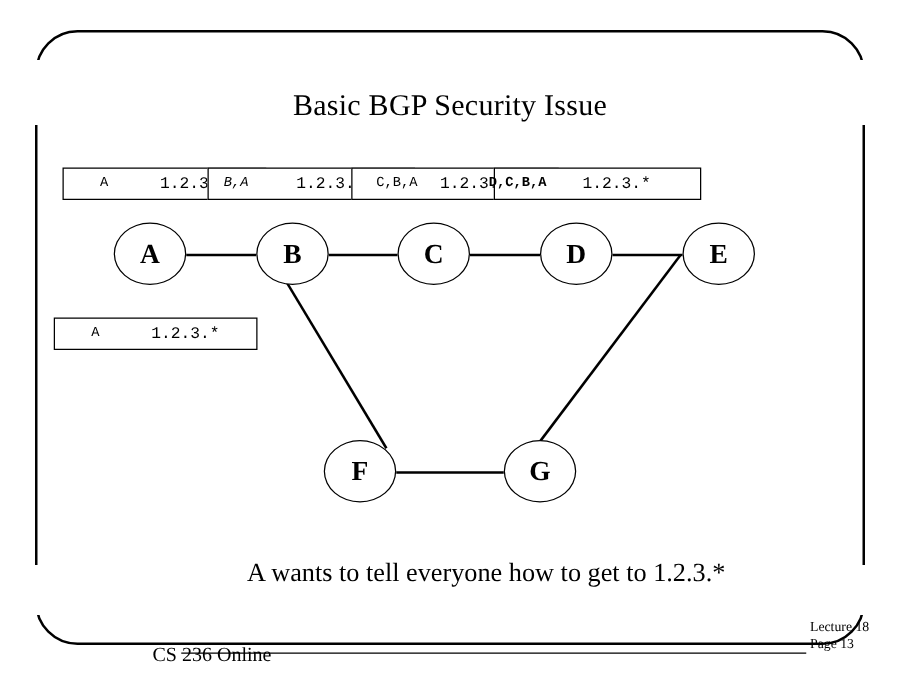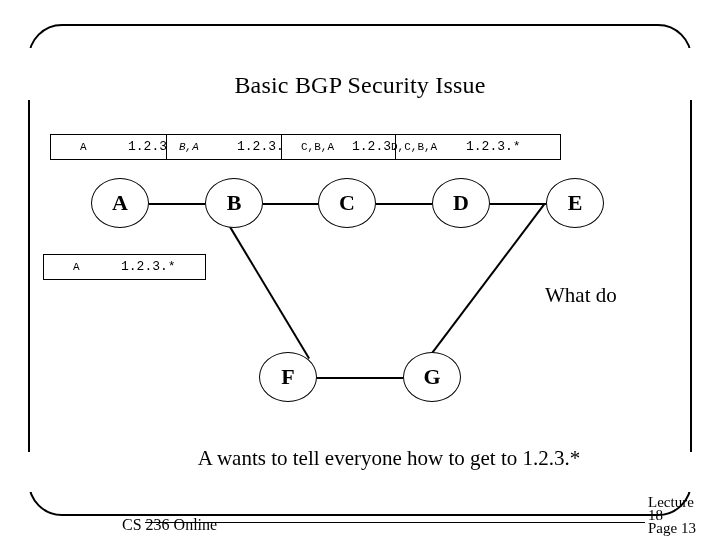--- a/index.html
+++ b/index.html
@@ -124,21 +124,21 @@
     height: 1px;
     background: #000000;
   }
   .footer-right {
     position: absolute;
     left: 648px;
     top: 496px;
     width: 60px;
     text-align: left;
     font-family: "Liberation Serif", serif;
-    font-size: 15px;
+    font-size: 11px;
     line-height: 13px;
     color: #000000;
   }
 </style>
 </head>
 <body>
 
 <div id="slide">
 
   <div class="frame"></div>
@@ -156,21 +156,21 @@
   <div class="route-box" style="left:166px; top:134px; width:166px;"></div>
   <div class="route-text" style="left:237px; top:134px;">1.2.3.*</div>
   <div class="route-text small" style="left:179px; top:134px;font-style:italic;">B,A</div>
 
   <div class="route-box" style="left:281px; top:134px; width:166px;"></div>
   <div class="route-text" style="left:352px; top:134px;">1.2.3.*</div>
   <div class="route-text small" style="left:285px; top:134px;margin-left:16px;">C,B,A</div>
 
   <div class="route-box" style="left:395px; top:134px; width:166px;"></div>
   <div class="route-text" style="left:466px; top:134px;">1.2.3.*</div>
-  <div class="route-text small" style="left:391px; top:134px;">D,C,B,A</div>
+  <div class="route-text small" style="left:391px; top:134px;font-weight:bold;">D,C,B,A</div>
 
   <div class="route-box" style="left:43px; top:254px; width:163px;"></div>
   <div class="route-text" style="left:121px; top:254px;">1.2.3.*</div>
   <div class="route-text small" style="left:73px; top:254px;">A</div>
 
   <div class="link" style="left:149px; top:203px; width:56px;"></div>
   <div class="link" style="left:263px; top:203px; width:55px;"></div>
   <div class="link" style="left:376px; top:203px; width:56px;"></div>
   <div class="link" style="left:490px; top:203px; width:56px;"></div>
   <div class="link" style="left:229px; top:224px; width:156px; transform: rotate(59deg);"></div>
@@ -179,21 +179,20 @@
 
   <div class="node" style="left:91px; top:178px;">A</div>
   <div class="node" style="left:205px; top:178px;">B</div>
   <div class="node" style="left:318px; top:178px;">C</div>
   <div class="node" style="left:432px; top:178px;">D</div>
   <div class="node" style="left:546px; top:178px;">E</div>
   <div class="node" style="left:259px; top:352px;">F</div>
   <div class="node" style="left:403px; top:352px;">G</div>
 
   <div class="sidenote">
-    <div>What do</div>
   </div>
 
   <div class="caption">A wants to tell everyone how to get to 1.2.3.*</div>
 
   <div class="footer-left">CS 236 Online</div>
   <div class="footer-rule"></div>
   <div class="footer-right">
     <div>Lecture 18</div>
     <div>Page 13</div>
   </div>

